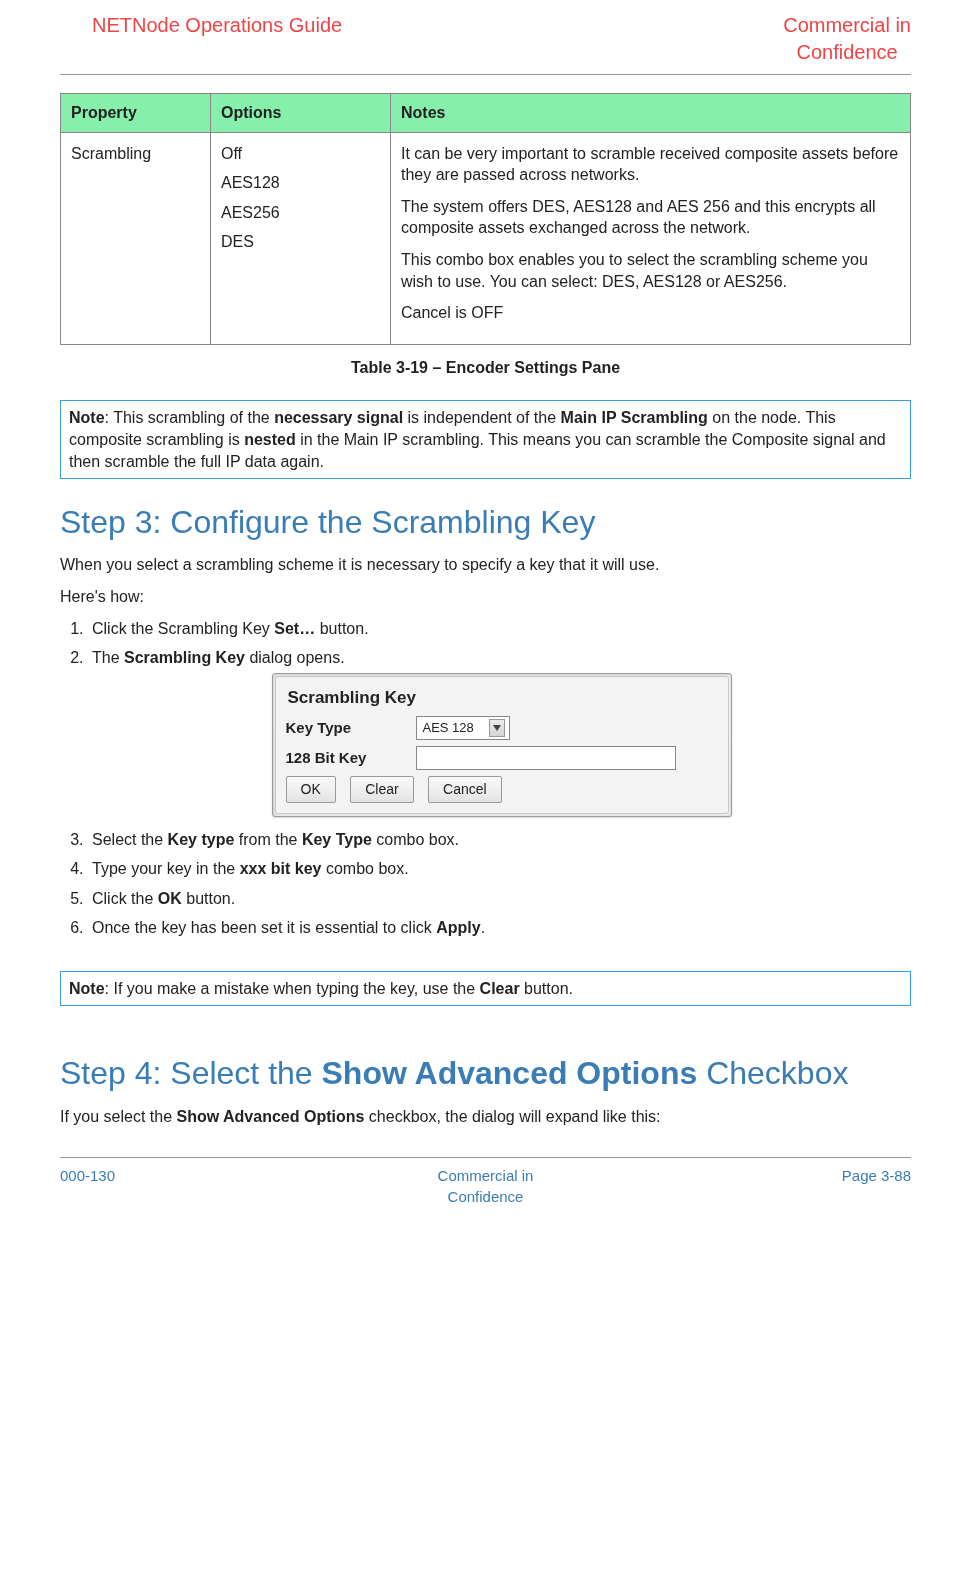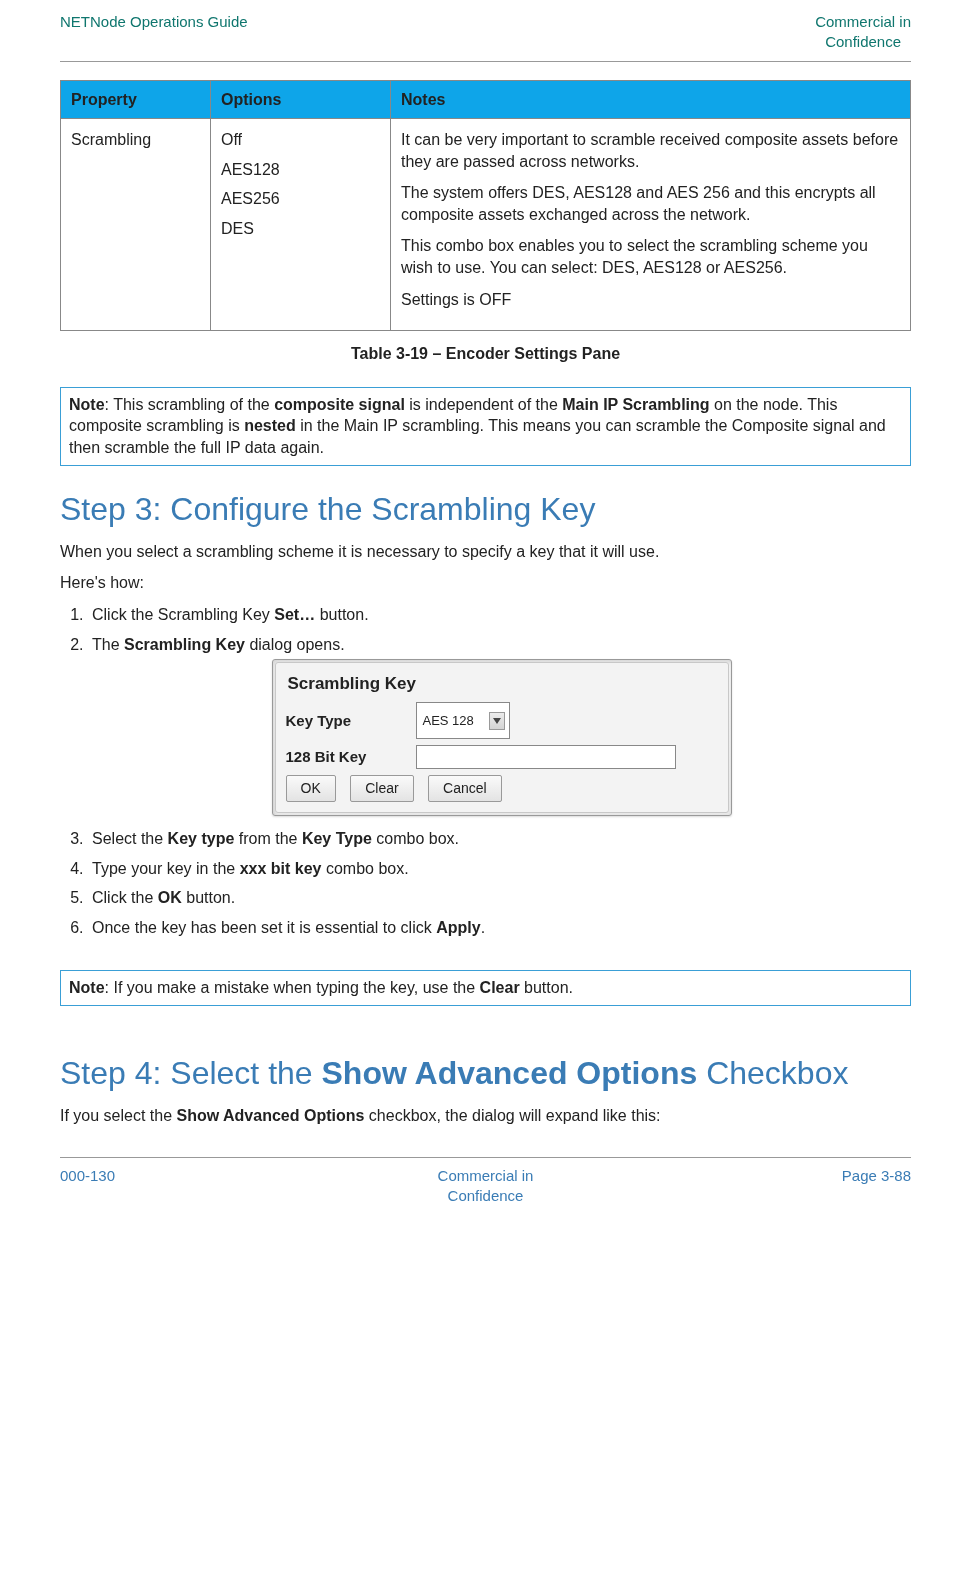--- a/index.html
+++ b/index.html
@@ -13,21 +13,21 @@
       padding: 0 60px;
       line-height: 1.35;
     }
     .page-header {
       display: flex;
       justify-content: space-between;
       padding: 12px 0 8px 0;
       border-bottom: 1px solid #999;
       margin-bottom: 18px;
     }
-    .page-header > div { color: #0f766e; font-size: 15px; }
+    .page-header > div { color: #ef4444; font-size: 20px; margin-left: 32px; }
     .page-header .center { text-align: center; flex: 0 0 auto; }
     .page-header .left { text-align: left; flex: 1; }
     .page-header .right { text-align: right; flex: 1; }
     .page-footer {
       margin-top: 30px;
       padding-top: 8px;
       border-top: 1px solid #999;
       display: flex;
       justify-content: flex-start;
       color: #3a7cb5;
@@ -35,21 +35,21 @@
     }
     .page-footer .center { text-align: center; flex: 0 0 auto; }
     .page-footer .left { text-align: left; flex: 1; }
     .page-footer .right { text-align: right; flex: 1; }
     table.props {
       width: 100%;
       border-collapse: collapse;
       border: 1px solid #888;
     }
     table.props th {
-      background: #0ea5e9;
+      background: #86efac;
       text-align: left;
       padding: 8px 10px;
       border: 1px solid #888;
       font-weight: bold;
     }
     table.props td {
       padding: 10px;
       border: 1px solid #888;
       vertical-align: top;
     }
@@ -106,21 +106,21 @@
       flex: 0 0 130px;
       font-weight: bold;
       font-size: 15px;
       padding-right: 6px;
     }
     .mock-select {
       display: inline-flex;
       align-items: center;
       border: 1px solid #888;
       background: #fff;
-      height: 37px;
+      height: 24px;
       font-size: 13px;
       padding: 0 4px 0 6px;
       min-width: 94px;
       justify-content: space-between;
     }
     .mock-select .arrow-btn {
       width: 16px;
       height: 18px;
       margin-left: 6px;
       background: linear-gradient(#ececec,#d4d4d4);
@@ -174,30 +174,30 @@
       <td class="options">
         <div>Off</div>
         <div>AES128</div>
         <div>AES256</div>
         <div>DES</div>
       </td>
       <td class="notes">
         <p>It can be very important to scramble received composite assets before they are passed across networks.</p>
         <p>The system offers DES, AES128 and AES 256 and this encrypts all composite assets exchanged across the network.</p>
         <p>This combo box enables you to select the scrambling scheme you wish to use. You can select: DES, AES128 or AES256.</p>
-        <p>Settings is OFF</p>
+        <p>Cancel is OFF</p>
       </td>
     </tr>
   </tbody>
 </table>
 
 <div class="caption">Table 3-19 – Encoder Settings Pane</div>
 
 <div class="note-box">
-  <span class="b">Note</span><span>: This scrambling of the </span><span class="b">composite signal</span><span> is independent of the </span><span class="b">Main IP Scrambling</span><span> on the node. This composite scrambling is </span><span class="b">nested</span><span> in the Main IP scrambling. This means you can scramble the Composite signal and then scramble the full IP data again.</span>
+  <span class="b">Note</span><span>: This scrambling of the </span><span class="b">necessary signal</span><span> is independent of the </span><span class="b">Main IP Scrambling</span><span> on the node. This composite scrambling is </span><span class="b">nested</span><span> in the Main IP scrambling. This means you can scramble the Composite signal and then scramble the full IP data again.</span>
 </div>
 
 <h2 class="step">Step 3: Configure the Scrambling Key</h2>
 <p class="body">When you select a scrambling scheme it is necessary to specify a key that it will use.</p>
 <p class="body">Here's how:</p>
 
 <ol class="steps">
   <li>
     <span>Click the Scrambling Key </span><span class="b">Set…</span><span> button.</span>
   </li>

